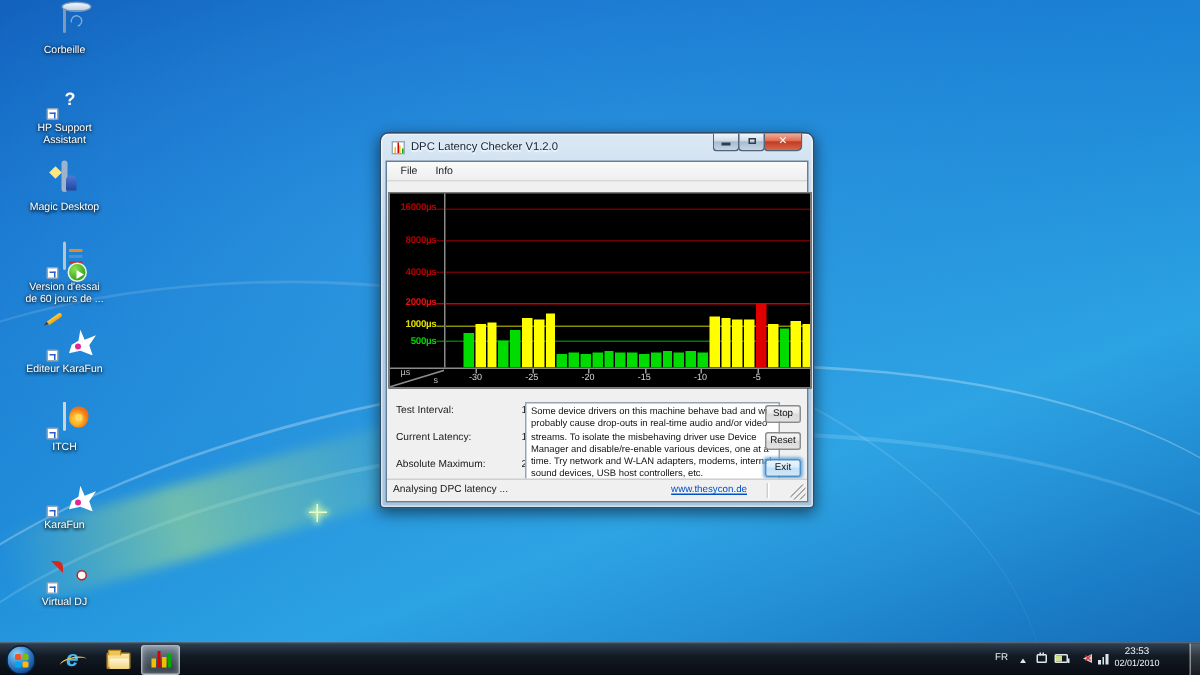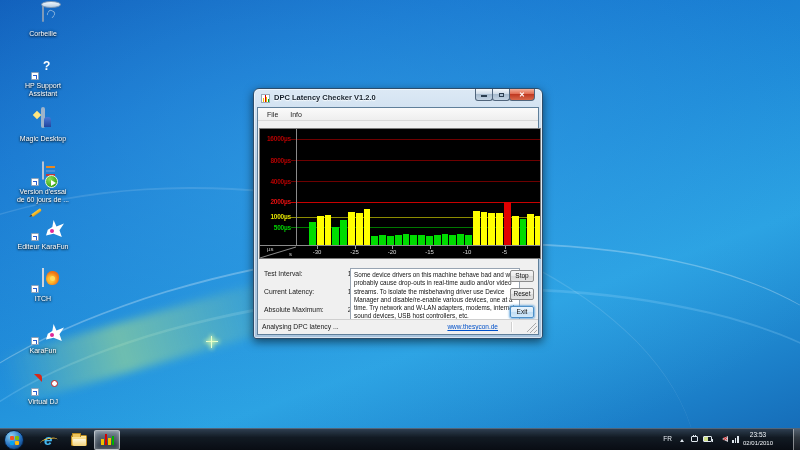--- a/index.html
+++ b/index.html
@@ -51,21 +51,21 @@
   .art-itch::after { content:""; position:absolute; left:7px; top:7px; width:5px; height:5px; background:#ffda60; border-radius:50%; }
   .art-virtual-dj { width:21px; height:21px; margin:1px auto 0; border-radius:50%; background:radial-gradient(circle, #3a3a3a 12%, #141414 60%, #000); position:relative; }
   .art-virtual-dj::before { content:""; position:absolute; left:8px; top:8px; width:5px; height:5px; background:#fff; border-radius:50%; border:1px solid #c02020; }
   .art-virtual-dj::after { content:""; position:absolute; right:1px; top:2px; width:8px; height:8px; background:#d82818; clip-path:polygon(0 0, 100% 0, 100% 100%); border-radius:0 50% 0 0; }
 
   
   .window { position:absolute; left:253px; top:88px; width:290px; height:251px;
     background:linear-gradient(#dce9f5, #b8cfe6 30%, #a9c4de);
     border:1px solid #2d4d6b; border-radius:6px 6px 3px 3px;
     box-shadow:0 3px 10px rgba(0,0,0,.55), inset 0 0 0 1px rgba(255,255,255,.55); }
-  .titlebar { position:absolute; left:0; top:0; right:0; height:18px;font-weight:bold; }
+  .titlebar { position:absolute; left:0; top:0; right:0; height:18px; }
   .title-icon { position:absolute; left:7px; top:5px; width:9px; height:9px; background:#fff; border:1px solid #9aa8b8; display:flex; align-items:flex-end; gap:1px; padding:0 1px; }
   .title-icon i { display:block; width:1.6px; }
   .title-text { position:absolute; left:20px; top:4px; font-size:7.5px; color:#15202c; text-shadow:0 0 3px #eaf4fc, 0 1px 1px #fff; white-space:nowrap; }
   .caption-buttons { position:absolute; top:0; right:7px; display:flex; }
   .cap-btn { height:12px; width:18px; border:1px solid #50657c; border-top:none; background:linear-gradient(#f4f8fb, #cfdbe8 45%, #a8bccf 50%, #c4d4e4); border-radius:0 0 3px 3px; margin-left:-1px; position:relative; color:#2c3e50; font-size:7px; text-align:center; line-height:11px; }
   .cap-btn.close { width:26px; background:linear-gradient(#f2b09a, #e06a50 45%, #c03a22 50%, #d8684a); color:#fff; border-radius:0 0 4px 3px; }
   .cap-btn .mini-box { display:inline-block; width:5px; height:4px; border:1px solid #2c3e50; margin-top:3px; }
   .cap-btn .mini-bar { display:inline-block; width:6px; height:2px; background:#2c3e50; margin-top:6px; }
   .win-client { position:absolute; left:3px; right:3px; top:18px; bottom:3px; background:#f0f0f0; border:1px solid #5c7astan; border:1px solid #5f7f9a; }
   .menubar { position:absolute; left:0; right:0; top:0; height:13px; background:linear-gradient(#fafafa,#eeeeee); border-bottom:1px solid #d8d8d8; display:flex; align-items:center; padding-left:4px; gap:2px; }

